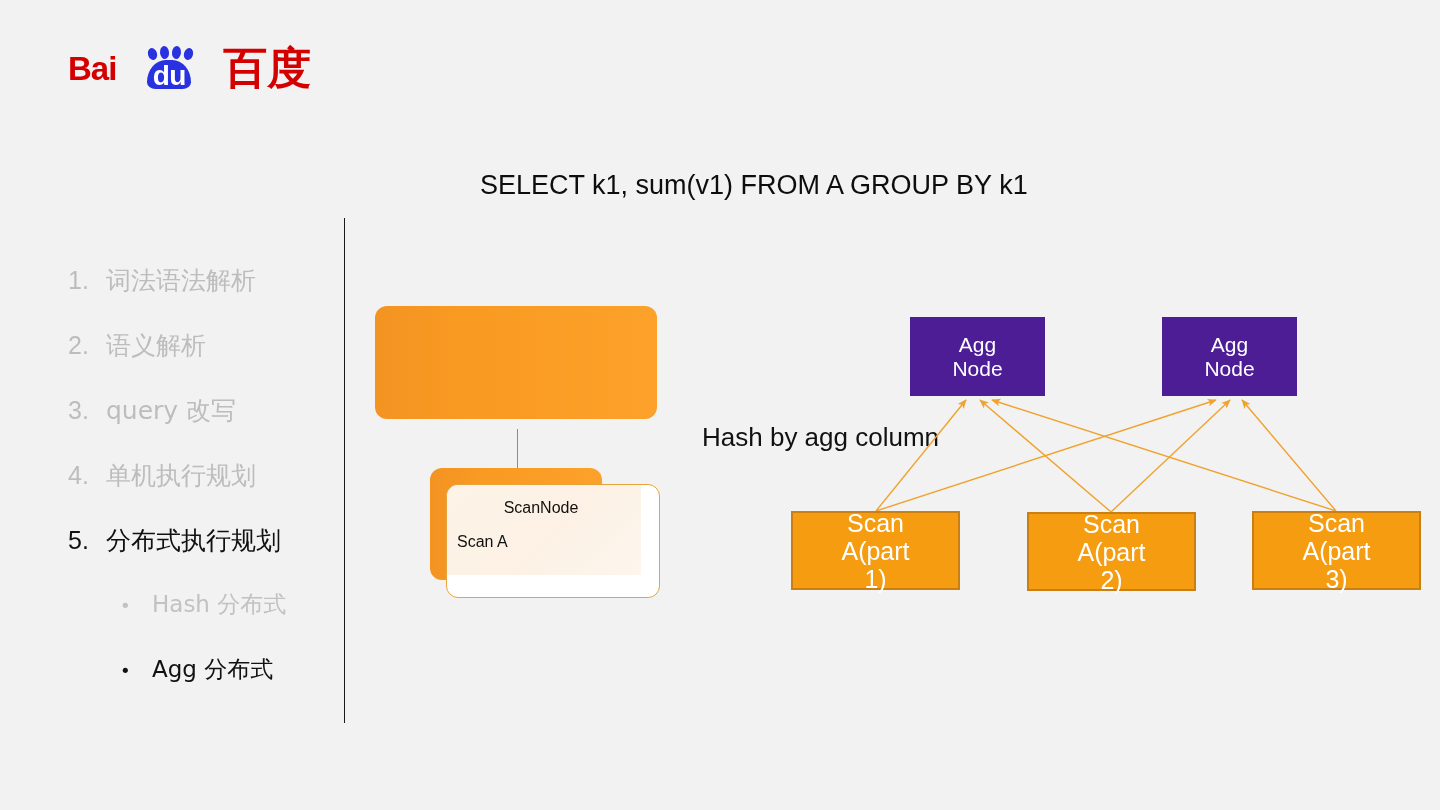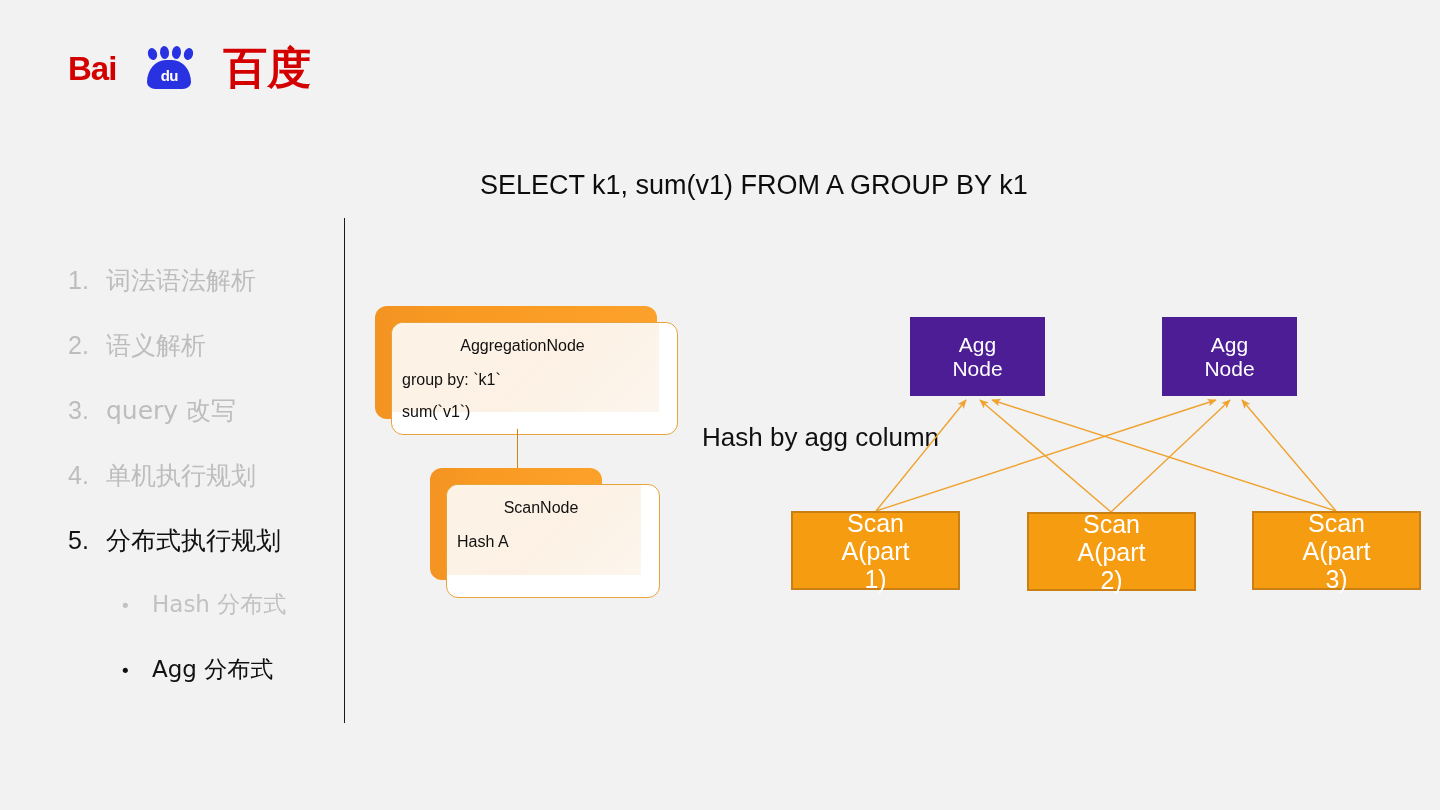--- a/index.html
+++ b/index.html
@@ -62,21 +62,21 @@
     height: 29px;
     background: #2932e1;
     border-radius: 22px 22px 10px 10px / 26px 26px 8px 8px;
     display: flex;
     align-items: center;
     justify-content: center;
   }
   .logo-paw .palm span {
     color: #ffffff;
     font-weight: bold;
-    font-size: 15px;
+    font-size: 28px;
     line-height: 1;
     letter-spacing: -0.5px;
     padding-top: 2px;
   }
   .logo-cn {
     font-family: "DejaVu Sans", sans-serif;
     font-weight: bold;
     font-size: 44px;
     color: #d40000;
     line-height: 1;
@@ -280,39 +280,31 @@
       <span>Hash 分布式</span>
     </div>
     <div class="agenda-sub active">
       <span class="bullet">•</span>
       <span>Agg 分布式</span>
     </div>
   </div>
 
   <div class="card-group" style="left:375px; top:306px; width:305px; height:132px;">
     <div class="card-back" style="left:0px; top:0px; width:282px; height:113px;"></div>
-    <div class="card-front" style="left:16px; top:16px; width:287px; height:113px;">
-      <div class="card-inner"></div>
-      <div class="card-text">
-        <div class="card-heading">AggregationNode</div>
-        <div class="card-line">group by: `k1`</div>
-        <div class="card-line">sum(`v1`)</div>
-      </div>
-    </div>
   </div>
 
   <div class="connector" style="left:517px; top:429px; height:40px;"></div>
 
   <div class="card-group" style="left:430px; top:468px; width:195px; height:132px;">
     <div class="card-back" style="left:0px; top:0px; width:172px; height:112px;"></div>
     <div class="card-front" style="left:16px; top:16px; width:214px; height:114px;">
       <div class="card-inner"></div>
       <div class="card-text">
         <div class="card-heading">ScanNode</div>
-        <div class="card-line">Hash A</div>
+        <div class="card-line">Scan A</div>
       </div>
     </div>
   </div>
 
   <div class="hash-label">Hash by agg column</div>
 
   <svg class="arrows" viewBox="0 0 1440 810" xmlns="http://www.w3.org/2000/svg">
     <defs>
       <marker id="arrowhead" markerWidth="7" markerHeight="7" refX="6" refY="3.2" orient="auto" markerUnits="strokeWidth">
         <path d="M0,0.4 L6.6,3.2 L0,6 L1.6,3.2 Z" fill="#f0a22e"></path>

